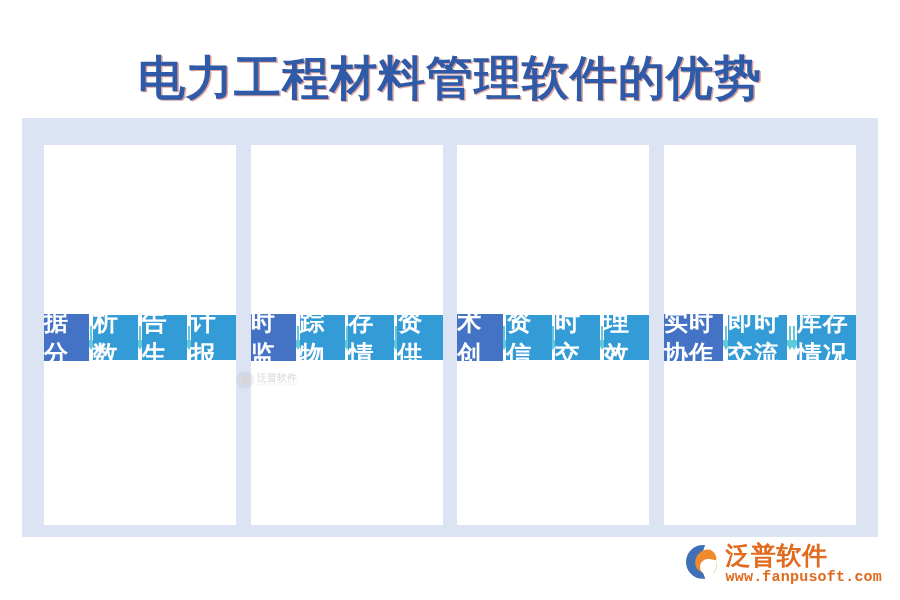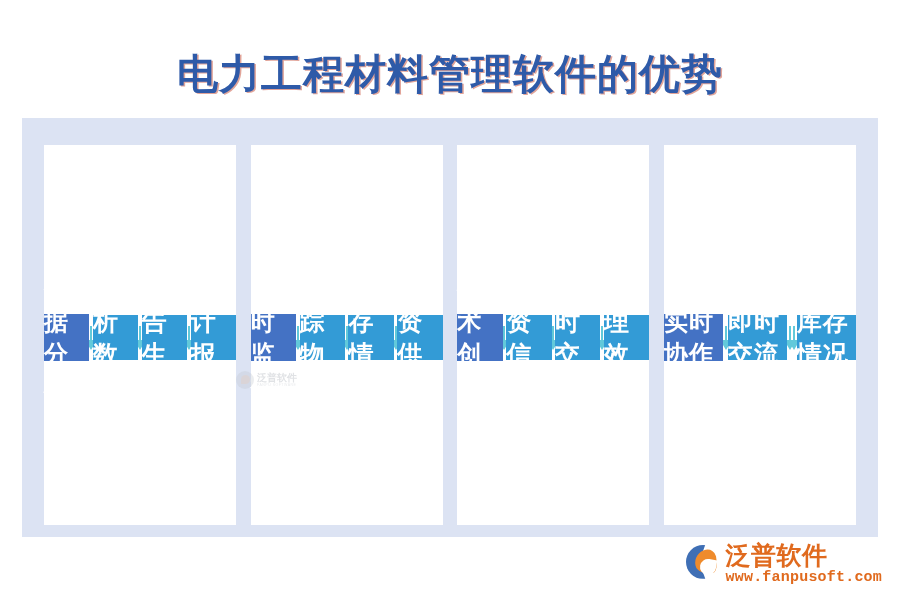--- a/index.html
+++ b/index.html
@@ -17,21 +17,21 @@
   }
 
   
   .page-title {
     position: absolute;
     top: 47px;
     left: 0;
     width: 900px;
     text-align: center;
     font-family: "Liberation Serif", "DejaVu Serif", serif;
-    font-size: 41px;
+    font-size: 47px;
     font-weight: 700;
     letter-spacing: 1px;
     color: #2E5AA8;
     text-shadow: 1.5px 1px 0 rgba(200, 90, 70, 0.55);
     white-space: nowrap;
   }
 
   
   .frame {
     position: absolute;

